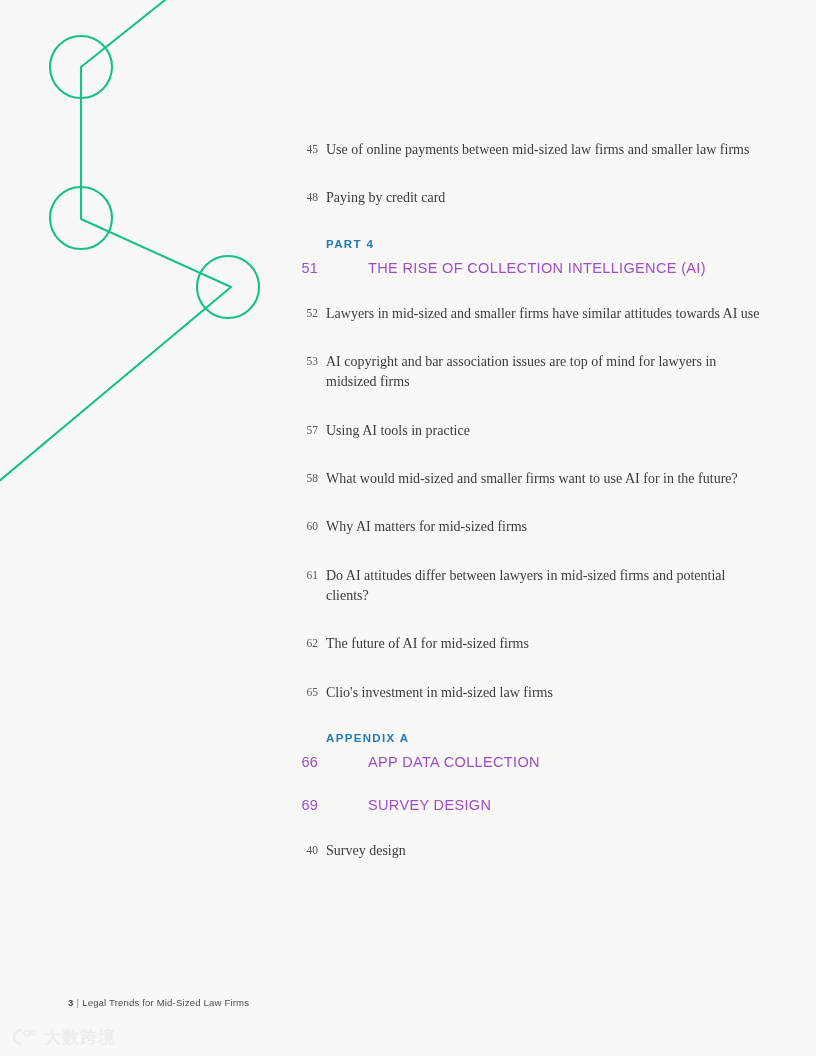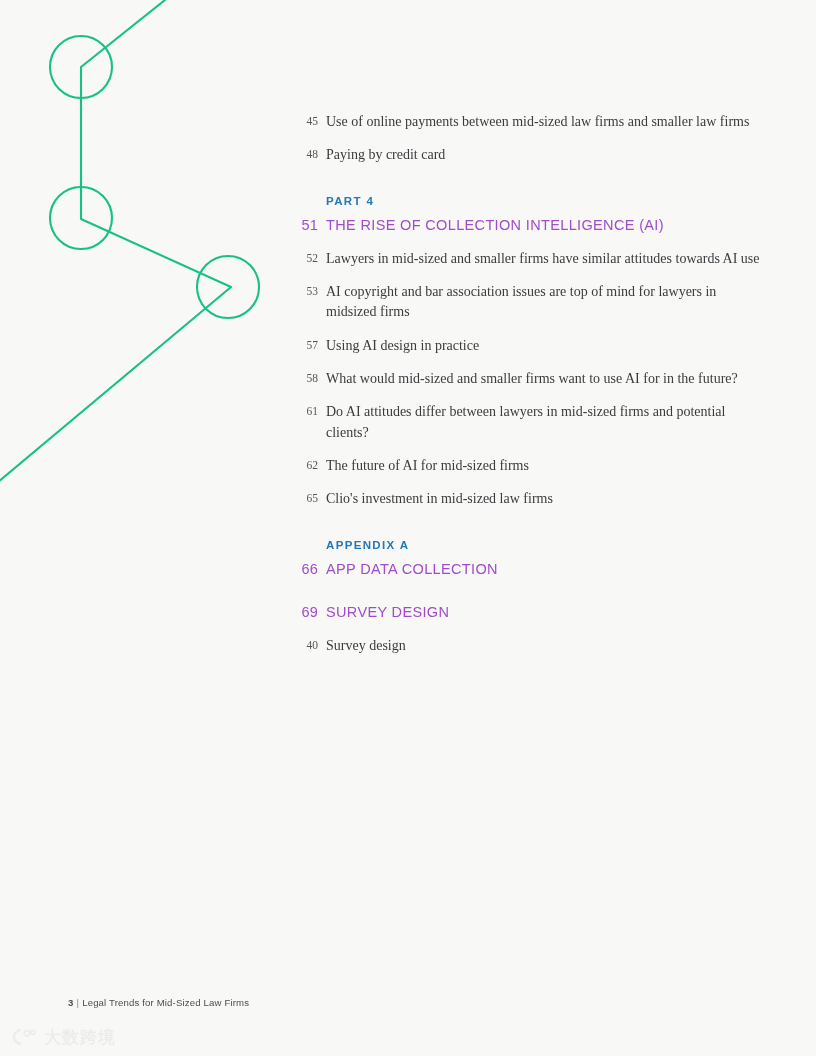--- a/index.html
+++ b/index.html
@@ -31,20 +31,21 @@
     position: absolute;
     left: 296px;
     top: 112px;
     width: 470px;
   }
 
   .toc-entry {
     display: flex;
     align-items: flex-start;
     margin-bottom: 13px;
+    margin-top: 28px;
   }
   .toc-num {
     width: 22px;
     text-align: right;
     flex: 0 0 22px;
     font-size: 11.5px;
     color: #55565a;
     font-family: "Liberation Serif", "DejaVu Serif", serif;
     line-height: 1.45;
     padding-top: 1px;
@@ -69,20 +70,21 @@
     font-size: 11.5px;
     letter-spacing: 1.35px;
     color: #2079b8;
     line-height: 1.5;
   }
   .part-title-row {
     display: flex;
     align-items: baseline;
     margin-top: 7px;
     margin-bottom: 16px;
+    gap: 42px;
   }
   .part-num {
     width: 22px;
     flex: 0 0 22px;
     text-align: right;
     font-family: "Liberation Sans", "DejaVu Sans", sans-serif;
     font-size: 14.5px;
     font-weight: normal;
     color: #a14bc9;
     letter-spacing: 0.2px;
@@ -169,25 +171,29 @@
     <div class="toc-entry">
       <div class="toc-num">52</div>
       <div class="toc-label">Lawyers in mid-sized and smaller firms have similar attitudes towards AI use</div>
     </div>
     <div class="toc-entry">
       <div class="toc-num">53</div>
       <div class="toc-label">AI copyright and bar association issues are top of mind for lawyers in midsized firms</div>
     </div>
     <div class="toc-entry">
       <div class="toc-num">57</div>
-      <div class="toc-label">Using AI design in practice</div>
+      <div class="toc-label">Using AI tools in practice</div>
     </div>
     <div class="toc-entry">
       <div class="toc-num">58</div>
       <div class="toc-label">What would mid-sized and smaller firms want to use AI for in the future?</div>
+    </div>
+    <div class="toc-entry">
+      <div class="toc-num">60</div>
+      <div class="toc-label">Why AI matters for mid-sized firms</div>
     </div>
     <div class="toc-entry">
       <div class="toc-num">61</div>
       <div class="toc-label">Do AI attitudes differ between lawyers in mid-sized firms and potential clients?</div>
     </div>
     <div class="toc-entry">
       <div class="toc-num">62</div>
       <div class="toc-label">The future of AI for mid-sized firms</div>
     </div>
     <div class="toc-entry">

